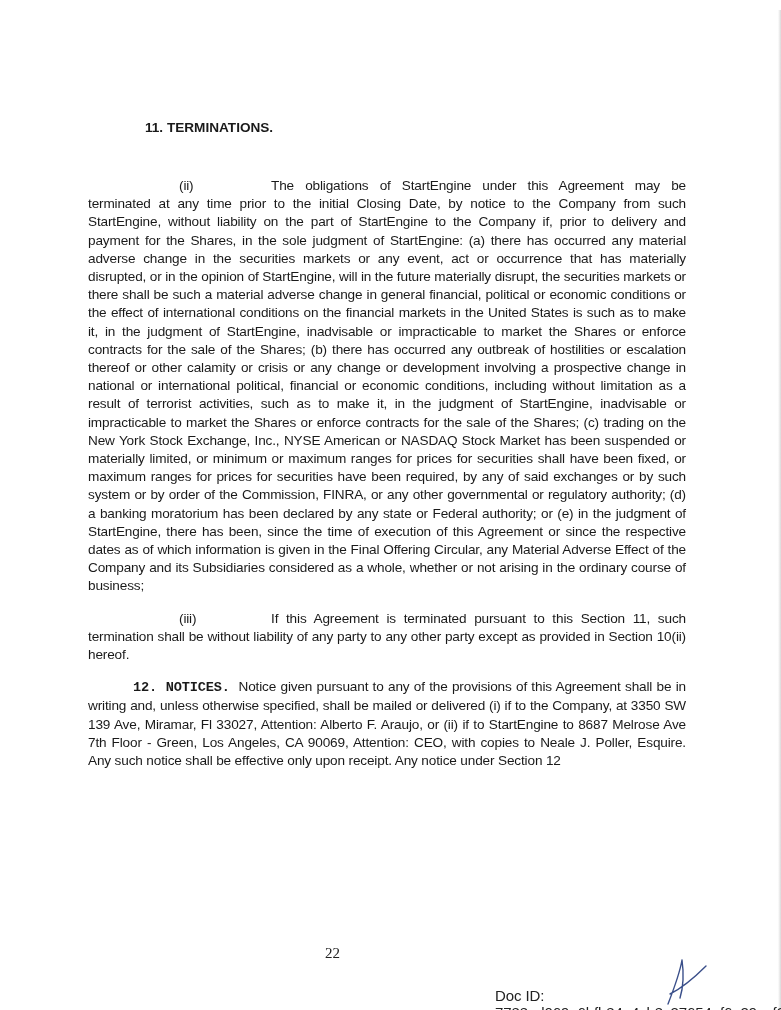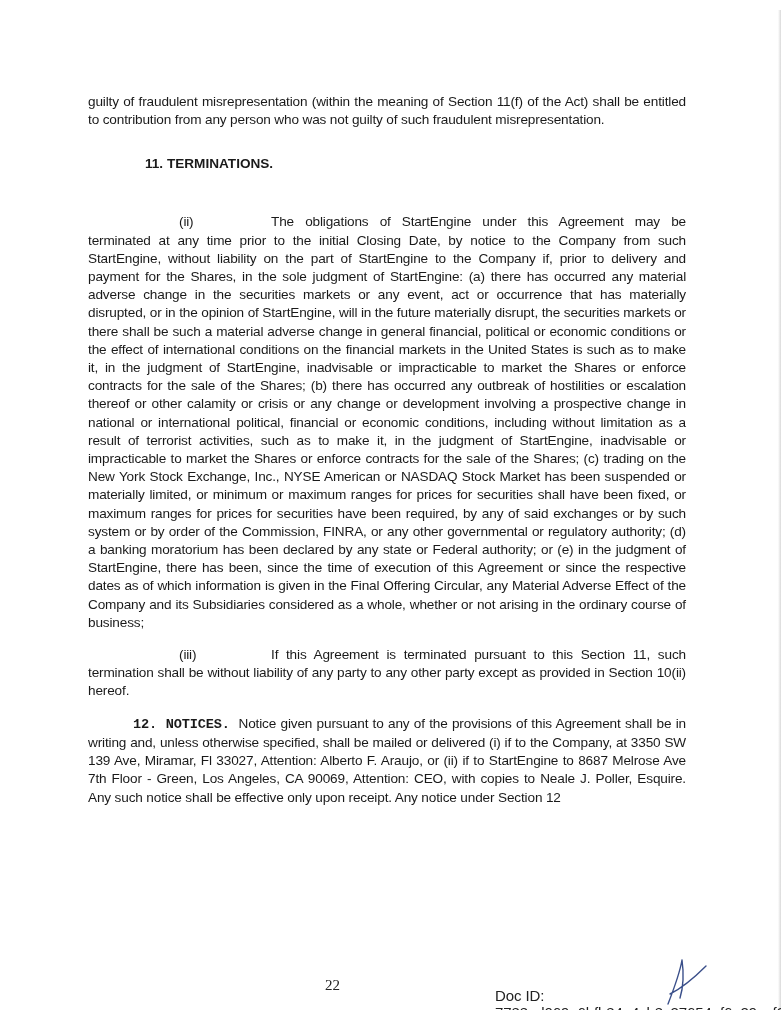--- a/index.html
+++ b/index.html
@@ -8,31 +8,30 @@
     font-family: "Liberation Sans", sans-serif; color: #1a1a1a;
   }
   .right-edge { position: absolute; top: 10px; right: 0; width: 3px; height: 1000px; background: linear-gradient(to right, #ffffff, #d9d9d9); }
   .page { position: absolute; left: 88px; top: 93px; width: 598px; }
   .p { font-size: 13.6px; line-height: 18.2px; text-align: justify; margin: 0; letter-spacing: -0.15px; }
   .p.last-left { text-align-last: left; }
   .heading { font-weight: bold; font-size: 13.6px; margin: 12px; padding-left: 45px; line-height: 18px; }
   .num { display: inline-block; width: 92px; padding-left: 91px; }
   .sec-title { font-weight: bold; font-family: Liberation Mono, monospace; }
   .indent45 { display: inline-block; width: 45px; }
-  .page-number { position: absolute; left: 0; width: 665px; top: 945px; text-align: center; font-family: "Liberation Serif", serif; font-size: 15px; color: #222; margin-top: 32px; }
+  .page-number { position: absolute; left: 0; width: 665px; top: 945px; text-align: center; font-family: "Liberation Serif", serif; font-size: 15px; color: #222; }
   .doc-id { position: absolute; left: 495px; top: 987px; font-size: 15px; color: #222; letter-spacing: -0.1px; }
   .signature { position: absolute; left: 660px; top: 958px; width: 50px; height: 50px; }
 </style>
 </head>
 <body>
 
 <div class="right-edge"></div>
 
 <div class="page">
-  <p class="p last-left">guilty of fraudulent misrepresentation (within the meaning of Section 11(f) of the Act) shall be entitled to contribution from any person who was not guilty of such fraudulent misrepresentation.</p>
 
   <div style="height:14px"></div>
   <p class="heading">11. TERMINATIONS.</p>
 
   <div style="height:14px"></div>
 
   <div style="height:14px"></div>
   <p class="p last-left"><span class="num">(ii)</span><span>The obligations of StartEngine under this Agreement may be terminated at any time prior to the initial Closing Date, by notice to the Company from such StartEngine, without liability on the part of StartEngine to the Company if, prior to delivery and payment for the Shares, in the sole judgment of StartEngine:  (a) there has occurred any material adverse change in the securities markets or any event, act or occurrence that has materially disrupted, or in the opinion of StartEngine, will in the future materially disrupt, the securities markets or there shall be such a material adverse change in general financial, political or economic conditions or the effect of international conditions on the financial markets in the United States is such as to make it, in the judgment of StartEngine, inadvisable or impracticable to market the Shares or enforce contracts for the sale of the Shares; (b) there has occurred any outbreak of hostilities or escalation thereof or other calamity or crisis or any change or development involving a prospective change in national or international political, financial or economic conditions, including without limitation as a result of terrorist activities, such as to make it, in the judgment of StartEngine, inadvisable or impracticable to market the Shares or enforce contracts for the sale of the Shares; (c) trading on the New York Stock Exchange, Inc., NYSE American or NASDAQ Stock Market has been suspended or materially limited, or minimum or maximum ranges for prices for securities shall have been fixed, or maximum ranges for prices for securities have been required, by any of said exchanges or by such system or by order of the Commission, FINRA, or any other governmental or regulatory authority; (d) a banking moratorium has been declared by any state or Federal authority; or (e) in the judgment of StartEngine, there has been, since the time of execution of this Agreement or since the respective dates as of which information is given in the Final Offering Circular, any Material Adverse Effect of the Company and its Subsidiaries considered as a whole, whether or not arising in the ordinary course of business;</span></p>
 
   <div style="height:14px"></div>

